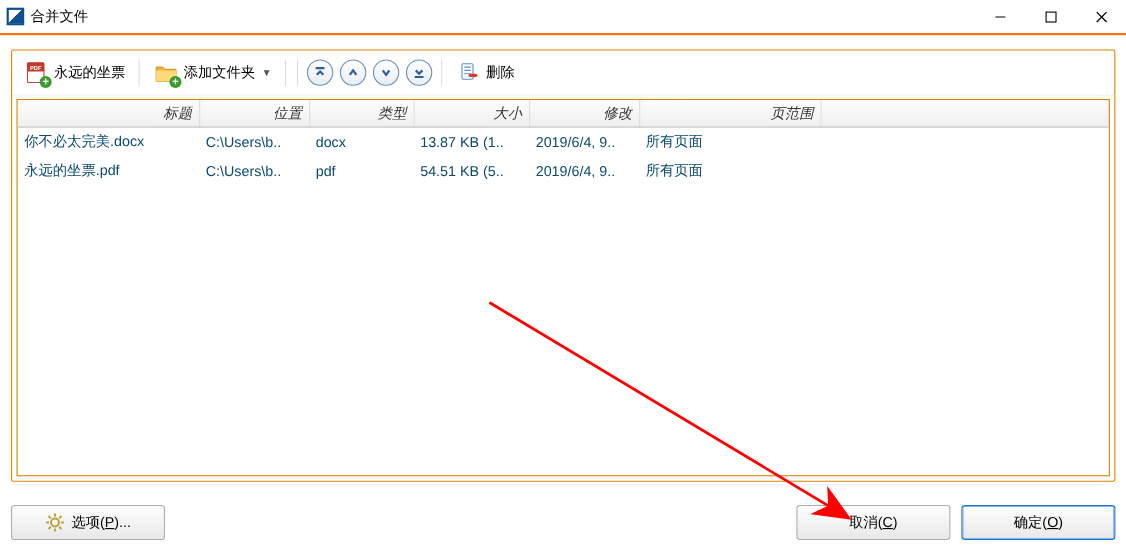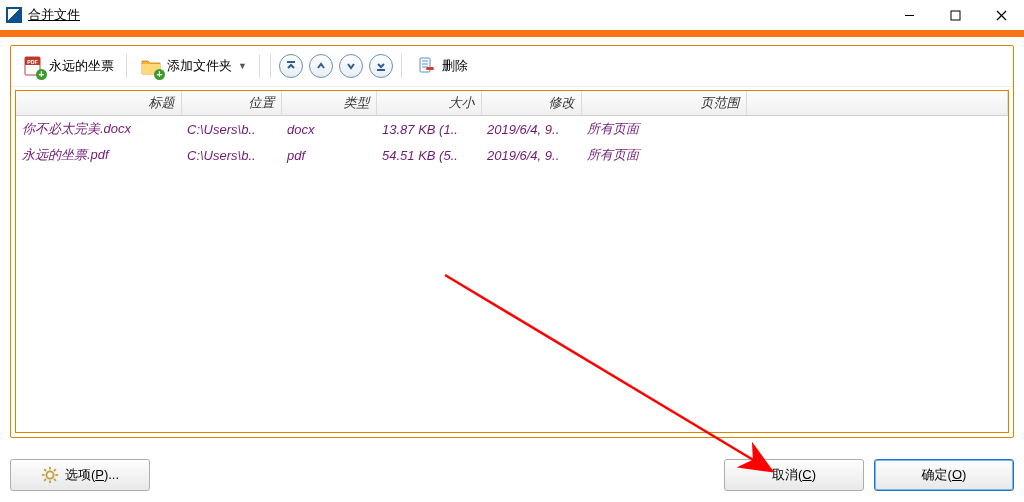--- a/index.html
+++ b/index.html
@@ -12,22 +12,21 @@
     background: #fff;
     color: #000;
     overflow: hidden;
   }
   
   .titlebar {
     height: 30px;
     display: flex;
     align-items: center;
     padding-left: 6px;
-    border-bottom: 7px solid #f97316;
-    text-decoration: underline;
+    border-bottom: 2px solid #f97316;
   }
   .titlebar .app-icon {
     width: 16px; height: 16px;
     display: inline-block;
     border: 2px solid #0f4f8f;
     box-sizing: border-box;
     margin-right: 6px;
     background: linear-gradient(135deg,#fff 49%, #0f4f8f 50%);
   }
   .titlebar .title-text { flex: 0 0 auto; }
@@ -119,22 +118,21 @@
     color: #333;
     white-space: nowrap;
     overflow: hidden;
     font-style: italic;
   }
   tbody td {
     padding: 4px 6px;
     white-space: nowrap;
     overflow: hidden;
     text-overflow: ellipsis;
-    color: #701a75;
-    font-style: italic;
+    color: #0c4a6e;
   }
   
   .bottom-bar {
     position: absolute;
     left: 10px; right: 10px; bottom: 10px;
     height: 34px;
     display: flex;
     align-items: center;
   }
   .bottom-bar .spacer { flex: 1; }

